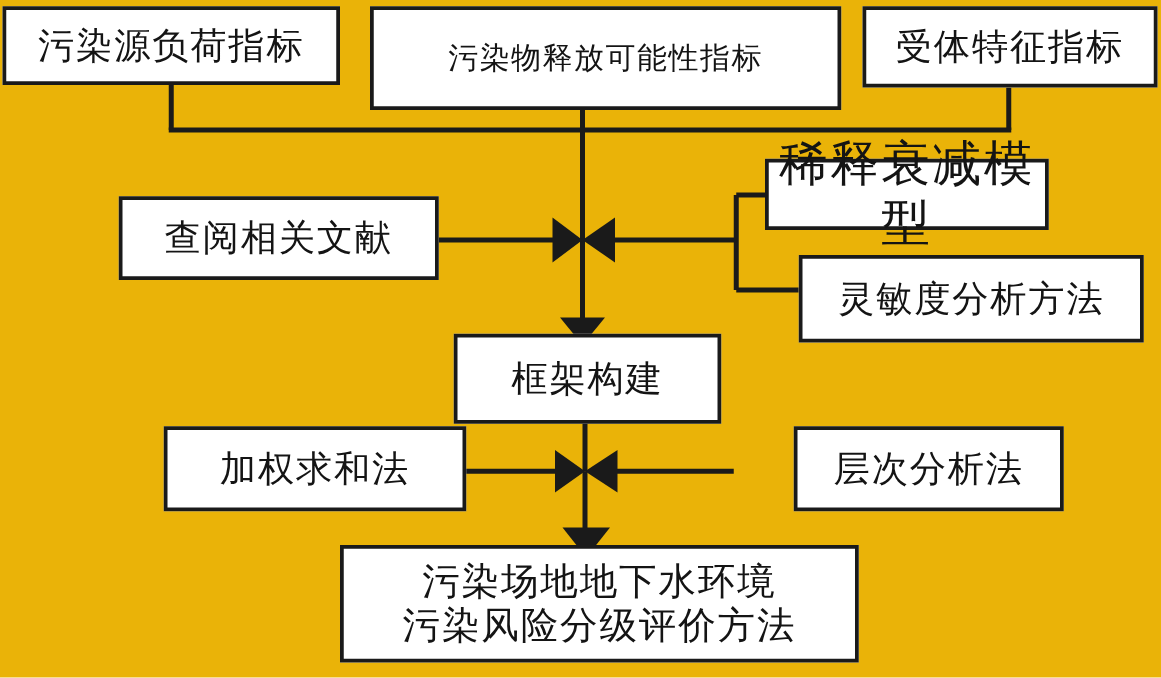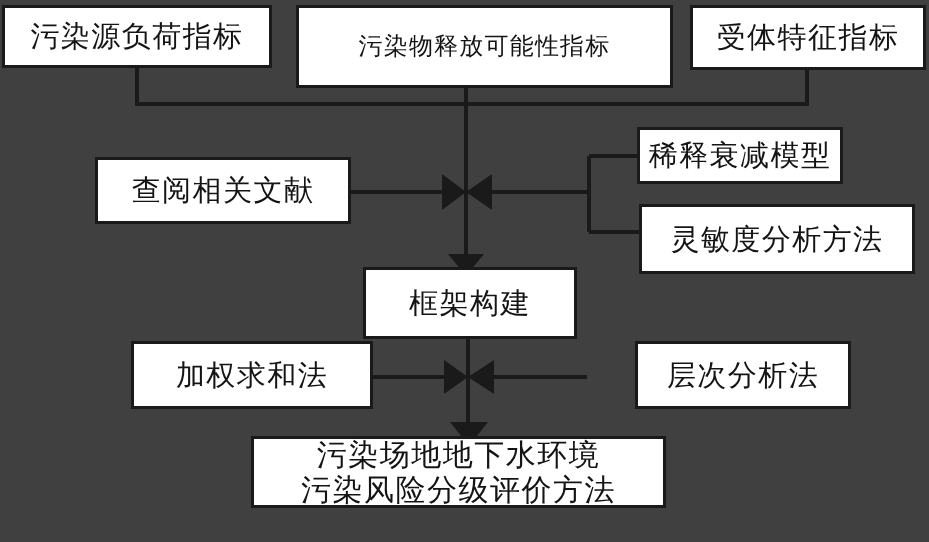--- a/index.html
+++ b/index.html
@@ -4,21 +4,21 @@
 <style>
   html, body {
     margin: 0;
     padding: 0;
     background: #ffffff;
   }
   #canvas {
     position: relative;
     width: 929px;
     height: 542px;
-    background: #404040;
+    background: #eab308;
     font-family: "DejaVu Sans", "Liberation Sans", sans-serif;
     overflow: hidden;
   }
   #wires {
     position: absolute;
     left: 0;
     top: 0;
     width: 929px;
     height: 542px;
     pointer-events: none;
@@ -35,26 +35,26 @@
     color: #141414;
     letter-spacing: 0.05em;
     line-height: 1.18;
     white-space: pre-line;
     z-index: 2;
   }
   .n-src-load   { left: 2px;   top: 5px;   width: 270px; height: 63px;  font-size: 29px; }
   .n-release    { left: 296px; top: 5px;   width: 377px; height: 83px;  font-size: 24px; }
   .n-receptor   { left: 690px; top: 5px;   width: 236px; height: 65px;  font-size: 29px; }
   .n-literature { left: 95px;  top: 157px; width: 256px; height: 67px;  font-size: 29px; }
-  .n-dilution   { left: 637px; top: 127px; width: 206px; height: 57px;  font-size: 29px; }
+  .n-dilution   { left: 612px; top: 127px; width: 227px; height: 57px;  font-size: 39px; }
   .n-sensitivity{ left: 639px; top: 204px; width: 276px; height: 70px;  font-size: 29px; }
   .n-framework  { left: 363px; top: 267px; width: 214px; height: 72px;  font-size: 29px; }
   .n-weighted   { left: 131px; top: 341px; width: 242px; height: 68px;  font-size: 29px; }
   .n-ahp        { left: 587px; top: 341px; width: 216px; height: 68px;  font-size: 29px; margin-left: 48px; }
-  .n-result     { left: 251px; top: 436px; width: 415px; height: 72px;  font-size: 30px; }
+  .n-result     { left: 272px; top: 436px; width: 415px; height: 94px;  font-size: 30px; }
 </style>
 </head>
 <body>
 
 <div id="canvas">
 
   <svg id="wires" viewBox="0 0 929 542" xmlns="http://www.w3.org/2000/svg">
     <g stroke="#1a1a1a" stroke-width="4" fill="none" stroke-linecap="butt">
 
       <path d="M 137,68 L 137,104"></path>

